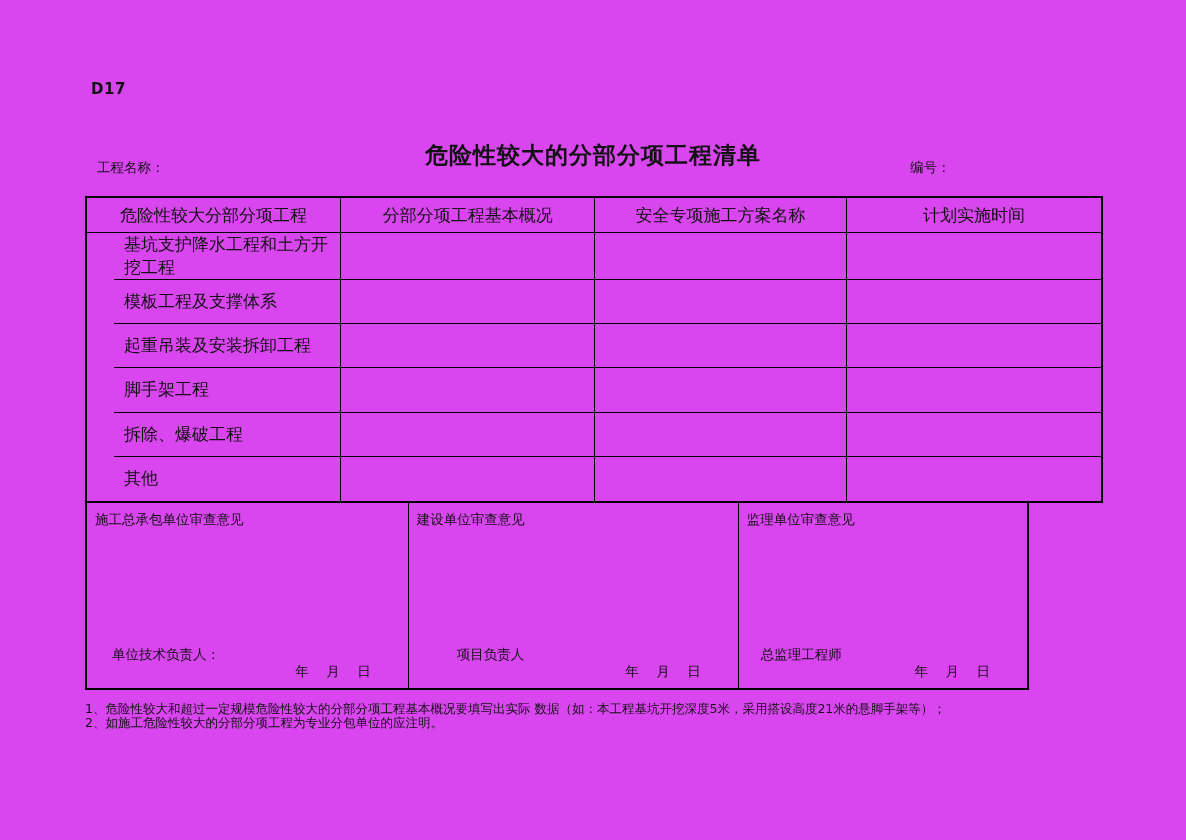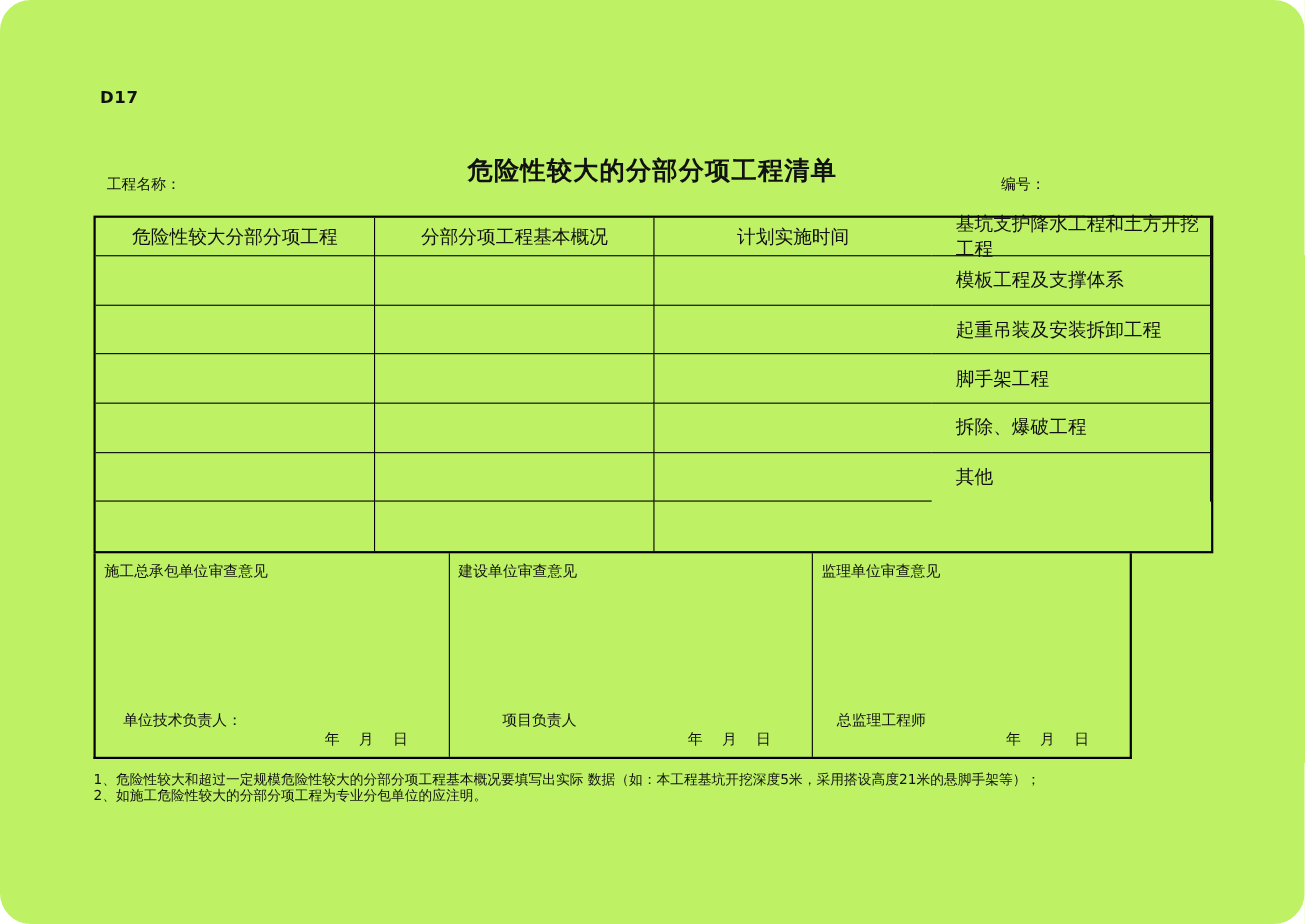--- a/index.html
+++ b/index.html
@@ -2,21 +2,21 @@
 <html><head>
 <meta charset="utf-8">
 <style>
   * { margin: 0; padding: 0; box-sizing: border-box; }
   html, body {
     width: 1186px; height: 840px;
     background: #ffffff;
     font-family: "DejaVu Sans", "Liberation Sans", sans-serif;
     color: #111;
   }
-  #page { position: relative; width: 1186px; height: 840px; background: #bef264; overflow: hidden; border-radius: 28px; }
+  #page { position: relative; width: 1186px; height: 840px; background: #d946ef; overflow: hidden; }
 
   .doc-code {
     position: absolute; left: 91px; top: 80px;
     font-size: 15px; font-weight: bold; letter-spacing: 0.5px;
   }
   .form-title {
     position: absolute; left: 0; top: 112px; width: 1186px;
     text-align: center; font-size: 23px; font-weight: bold; letter-spacing: 1px; margin-top: 28px;
   }
   .meta-label { position: absolute; top: 159px; font-size: 13.5px; }
@@ -34,21 +34,21 @@
   }
   .cell {
     border-right: 1px solid #000;
     border-bottom: 1px solid #000;
     font-size: 17px;
     display: flex; align-items: center;
   }
   .cell.last-col { border-right: none; }
   .cell.last-row { border-bottom: none; }
   .cell.hdr { justify-content: center; text-align: center; }
-  .cell.rowlabel { padding-left: 22px; }
+  .cell.rowlabel { padding-left: 10px; margin-left: 27px; }
 
   
   .review-wrap {
     position: absolute; left: 85px; top: 503px;
     width: 944px; height: 187px;
     border: 2px solid #000; border-top: none;
     display: flex;
   }
   .review-box { position: relative; border-right: 1px solid #000; }
   .review-box:last-child { border-right: none; }
@@ -84,20 +84,21 @@
   <div class="doc-code">D17</div>
   <div class="form-title">危险性较大的分部分项工程清单</div>
 
   <div class="meta-label project-name">工程名称：</div>
   <div class="meta-label doc-number">编号：</div>
 
   <div class="main-table">
 
     <div class="cell hdr">危险性较大分部分项工程</div>
     <div class="cell hdr">分部分项工程基本概况</div>
+    <div class="cell hdr">安全专项施工方案名称</div>
     <div class="cell hdr last-col">计划实施时间</div>
 
     <div class="cell rowlabel">基坑支护降水工程和土方开挖工程</div>
     <div class="cell"></div>
     <div class="cell"></div>
     <div class="cell last-col"></div>
 
     <div class="cell rowlabel">模板工程及支撑体系</div>
     <div class="cell"></div>
     <div class="cell"></div>

